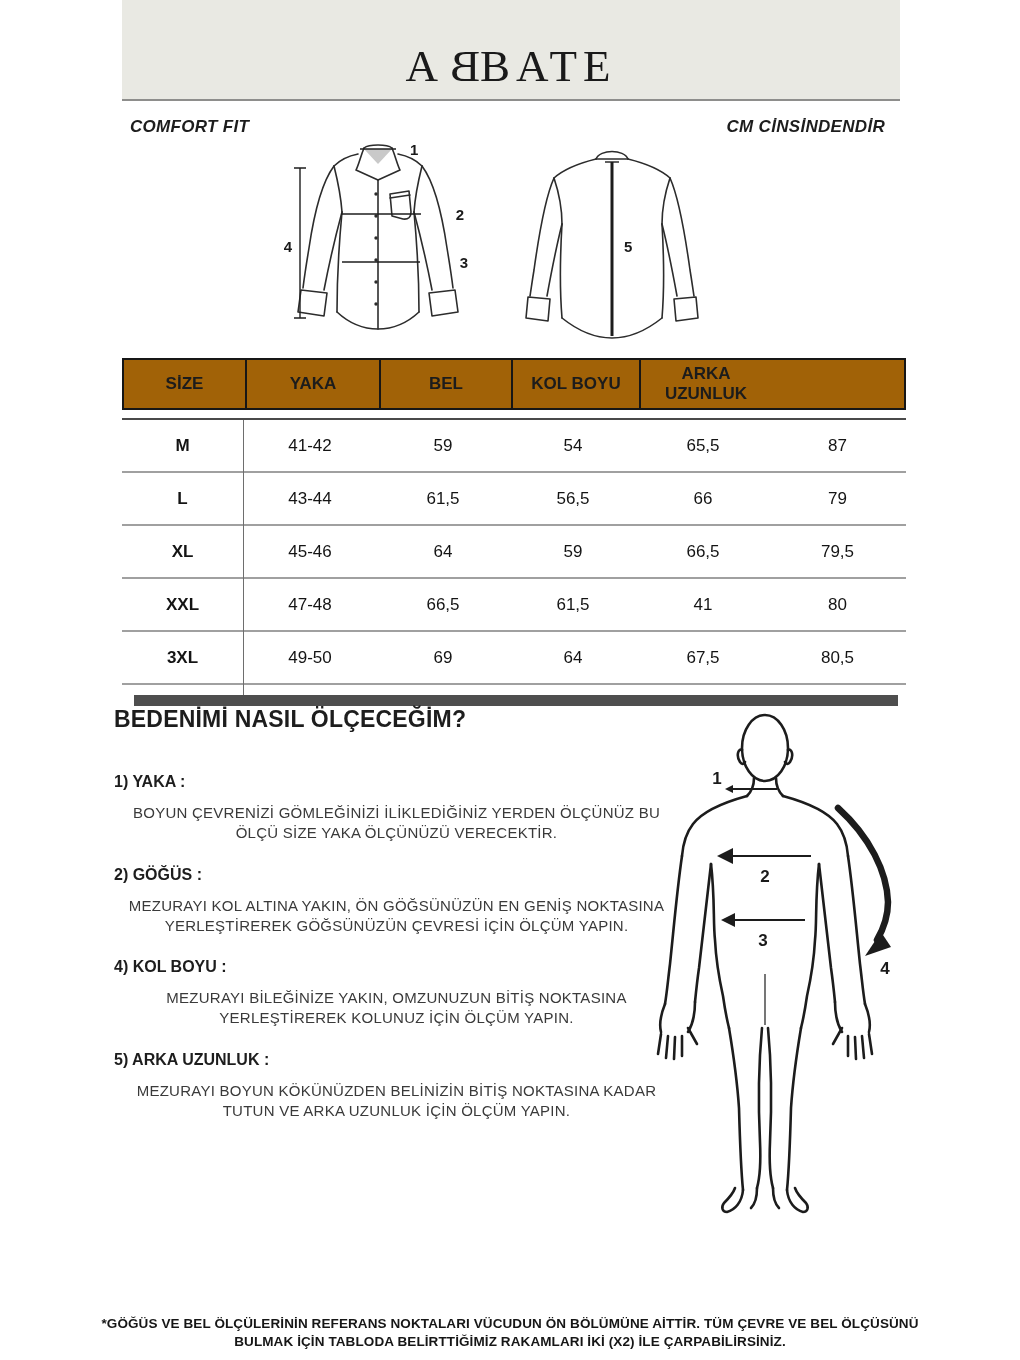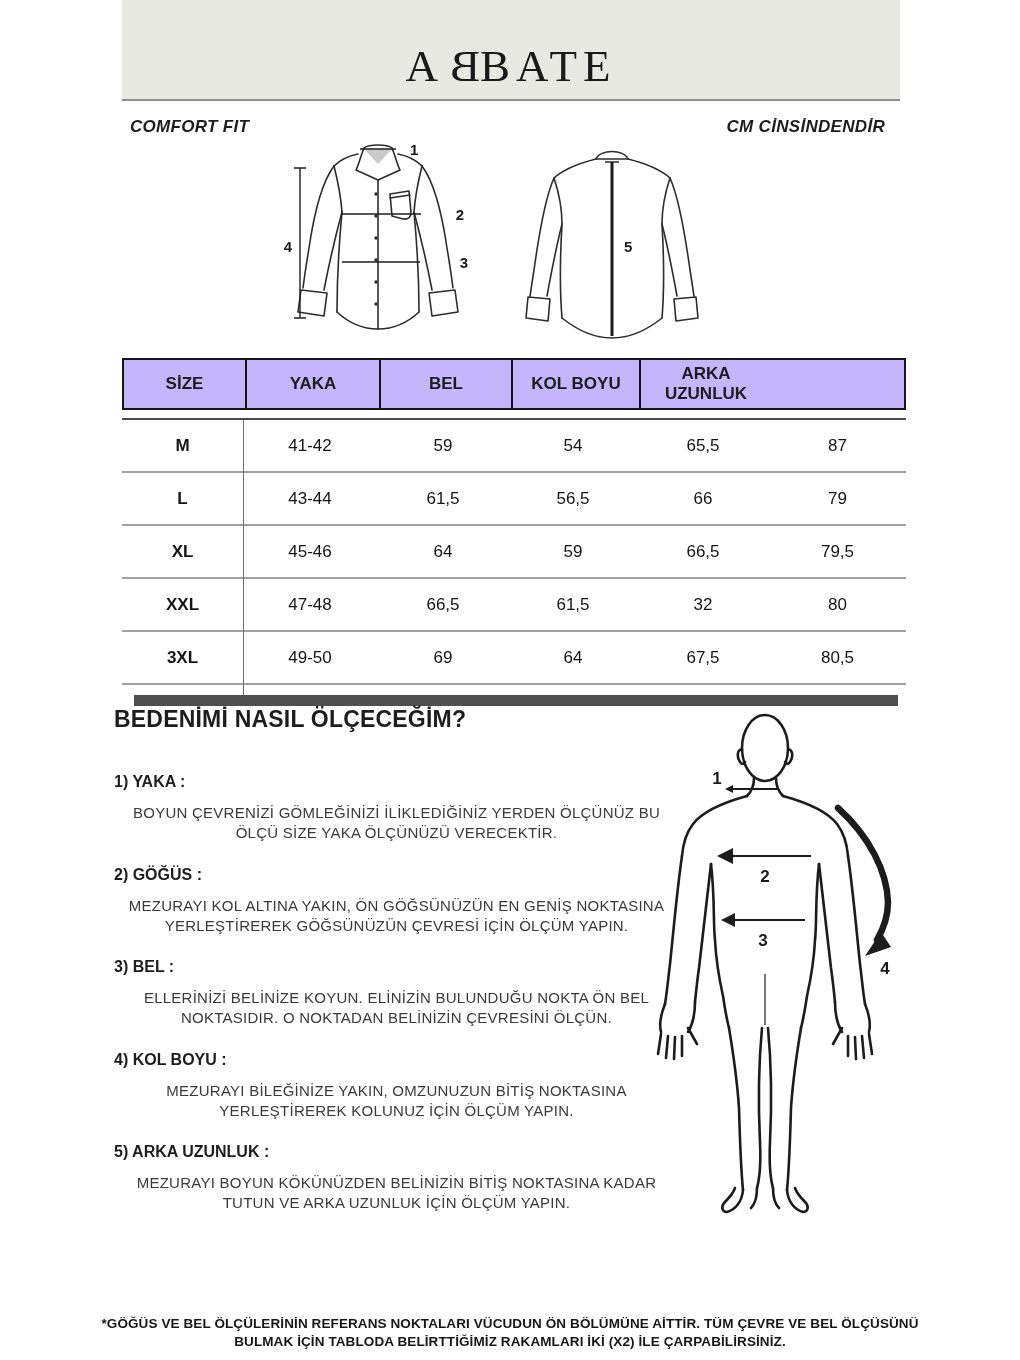--- a/index.html
+++ b/index.html
@@ -20,21 +20,21 @@
   
   .shirts{position:absolute;top:142px;left:284px;}
   .shirts svg{display:block;}
   .sketch{stroke:#2c2c2c;stroke-width:1.6;fill:none;stroke-linecap:round;stroke-linejoin:round;}
   .mline{stroke:#1e1e1e;stroke-width:1.4;fill:none;}
   .mnum{font-family:"Liberation Sans", sans-serif;font-size:15px;font-weight:bold;fill:#1a1a1a;}
 
   
   .size-table{position:absolute;top:358px;left:122px;width:784px;}
   .st-header{display:grid;grid-template-columns:121px 134px 132px 128px 132px 137px;
-             background:#c4b5fd;border:2px solid #161616;box-sizing:border-box;height:52px;}
+             background:#a16207;border:2px solid #161616;box-sizing:border-box;height:52px;}
   .st-header .hcell{display:flex;align-items:center;justify-content:center;text-align:center;
                     font-size:17px;font-weight:bold;line-height:1.15;border-left:2px solid #161616;}
   .st-header .hcell:first-child{border-left:none;}
   .st-bodywrap{position:relative;margin-top:8px;border-top:2px solid #4a4a4a;}
   .st-row{display:grid;grid-template-columns:121px 134px 132px 128px 132px 137px;height:51px;
           border-bottom:2px solid #a0a0a0;}
   .st-row .cell{display:flex;align-items:center;justify-content:center;font-size:17px;color:#141414;}
   .st-row .cell.size{font-weight:bold;}
   .st-gap{height:10px;}
   .st-vline{position:absolute;left:121px;top:0;bottom:0;width:1px;background:#6e6e6e;}
@@ -169,21 +169,21 @@
         <div class="cell">64</div>
         <div class="cell">59</div>
         <div class="cell">66,5</div>
         <div class="cell">79,5</div>
       </div>
       <div class="st-row">
         <div class="cell size">XXL</div>
         <div class="cell">47-48</div>
         <div class="cell">66,5</div>
         <div class="cell">61,5</div>
-        <div class="cell">32</div>
+        <div class="cell">41</div>
         <div class="cell">80</div>
       </div>
       <div class="st-row">
         <div class="cell size">3XL</div>
         <div class="cell">49-50</div>
         <div class="cell">69</div>
         <div class="cell">64</div>
         <div class="cell">67,5</div>
         <div class="cell">80,5</div>
       </div>
@@ -195,24 +195,20 @@
 
   <section class="guide">
     <h2>BEDENİMİ NASIL ÖLÇECEĞİM?</h2>
     <div class="sec">
       <h3>1) YAKA :</h3>
       <p>BOYUN ÇEVRENİZİ GÖMLEĞİNİZİ İLİKLEDİĞİNİZ YERDEN ÖLÇÜNÜZ BU ÖLÇÜ SİZE YAKA ÖLÇÜNÜZÜ VERECEKTİR.</p>
     </div>
     <div class="sec">
       <h3>2) GÖĞÜS :</h3>
       <p>MEZURAYI KOL ALTINA YAKIN, ÖN GÖĞSÜNÜZÜN EN GENİŞ NOKTASINA YERLEŞTİREREK GÖĞSÜNÜZÜN ÇEVRESİ İÇİN ÖLÇÜM YAPIN.</p>
-    </div>
-    <div class="sec">
-      <h3>3) BEL :</h3>
-      <p>ELLERİNİZİ BELİNİZE KOYUN. ELİNİZİN BULUNDUĞU NOKTA ÖN BEL NOKTASIDIR. O NOKTADAN BELİNİZİN ÇEVRESİNİ ÖLÇÜN.</p>
     </div>
     <div class="sec">
       <h3>4) KOL BOYU :</h3>
       <p>MEZURAYI BİLEĞİNİZE YAKIN, OMZUNUZUN BİTİŞ NOKTASINA YERLEŞTİREREK KOLUNUZ İÇİN ÖLÇÜM YAPIN.</p>
     </div>
     <div class="sec">
       <h3>5) ARKA UZUNLUK :</h3>
       <p>MEZURAYI BOYUN KÖKÜNÜZDEN BELİNİZİN BİTİŞ NOKTASINA KADAR TUTUN VE ARKA UZUNLUK İÇİN ÖLÇÜM YAPIN.</p>
     </div>
   </section>

